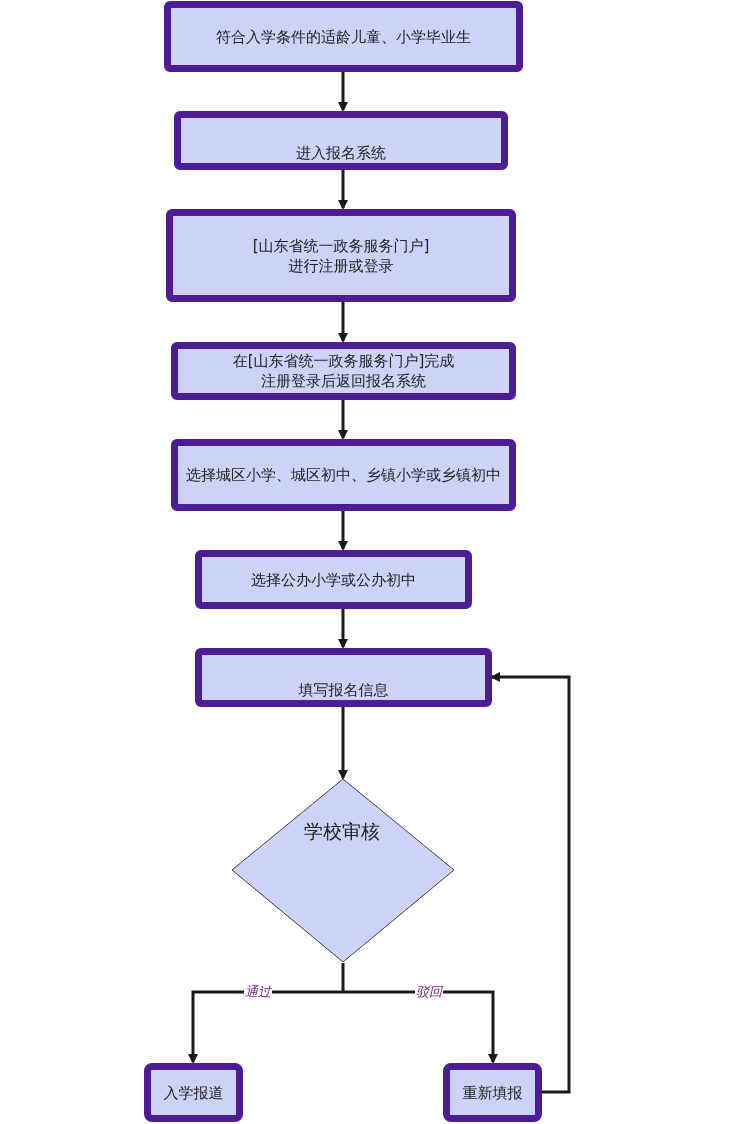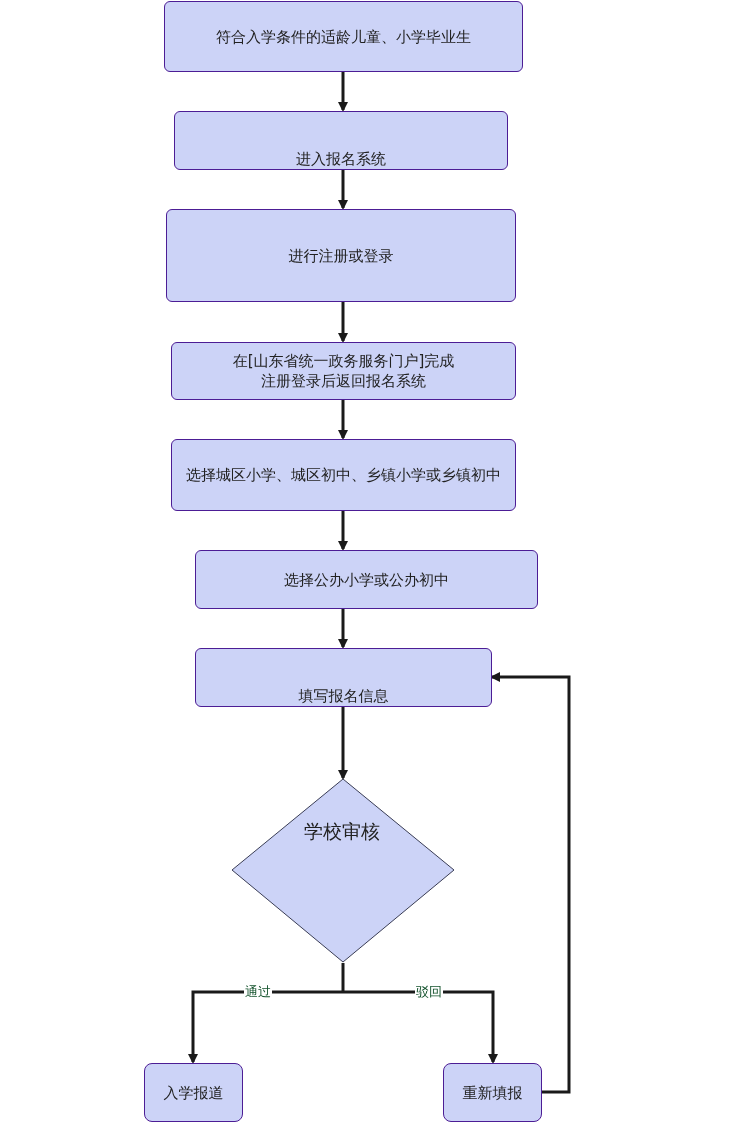--- a/index.html
+++ b/index.html
@@ -1,29 +1,29 @@
 <!DOCTYPE html>
 <html><head>
   <meta charset="utf-8">
   <style>
     html, body { margin: 0; padding: 0; background: #ffffff; }
     body { width: 750px; height: 1124px; position: relative; overflow: hidden;
            font-family: "DejaVu Sans", "Liberation Sans", sans-serif; color: #222; }
     .node {
       position: absolute; box-sizing: border-box;
-      background: #ccd3f7; border: 1px solid #4c1d95;
+      background: #ccd3f7; border: 7px solid #4c1d95;
       border-radius: 6px;
       display: flex; align-items: center; justify-content: center;
       text-align: center; font-size: 15px; line-height: 20px; color: #222;
     }
     .node.square { border-radius: 8px; }
     .node span { display: block; }
     svg.edges { position: absolute; left: 0; top: 0; }
     .decision-text { position: absolute; font-size: 19px; color: #222; }
-    .edge-label { position: absolute; font-size: 13px; background: #ffffff; color: #14532d; padding: 0 1px; line-height: 14px; }
+    .edge-label { position: absolute; font-size: 13px; background: #ffffff; color: #701a75; padding: 0 1px; line-height: 14px; font-style: italic; }
   </style>
 </head>
 <body>
 
 <svg class="edges" width="750" height="1124">
   <defs>
     <marker id="arrow" markerWidth="10" markerHeight="10" refX="8" refY="5" orient="auto" markerUnits="userSpaceOnUse">
       <path d="M0,0 L10,5 L0,10 z" fill="#1a1a1a"></path>
     </marker>
   </defs>
@@ -45,33 +45,34 @@
 
 <div class="node" style="left:164px; top:1px; width:359px; height:71px;">
   <span>符合入学条件的适龄儿童、小学毕业生</span>
 </div>
 
 <div class="node" style="left:174px; top:111px; width:334px; height:59px;align-items:flex-end;">
   <span>进入报名系统</span>
 </div>
 
 <div class="node" style="left:166px; top:209px; width:350px; height:93px; flex-direction:column;">
+  <span>[山东省统一政务服务门户]</span>
   <span>进行注册或登录</span>
 </div>
 
 <div class="node" style="left:171px; top:342px; width:345px; height:58px; flex-direction:column;">
   <span>在[山东省统一政务服务门户]完成</span>
   <span>注册登录后返回报名系统</span>
 </div>
 
 <div class="node" style="left:171px; top:439px; width:345px; height:72px;">
   <span>选择城区小学、城区初中、乡镇小学或乡镇初中</span>
 </div>
 
-<div class="node" style="left:195px; top:550px; width:343px; height:59px;">
+<div class="node" style="left:195px; top:550px; width:277px; height:59px;">
   <span>选择公办小学或公办初中</span>
 </div>
 
 <div class="node" style="left:195px; top:648px; width:297px; height:59px;align-items:flex-end;">
   <span>填写报名信息</span>
 </div>
 
 <div class="decision-text" style="left:304px; top:819px;">学校审核</div>
 
 <div class="edge-label" style="left:244px; top:985px;">通过</div>

